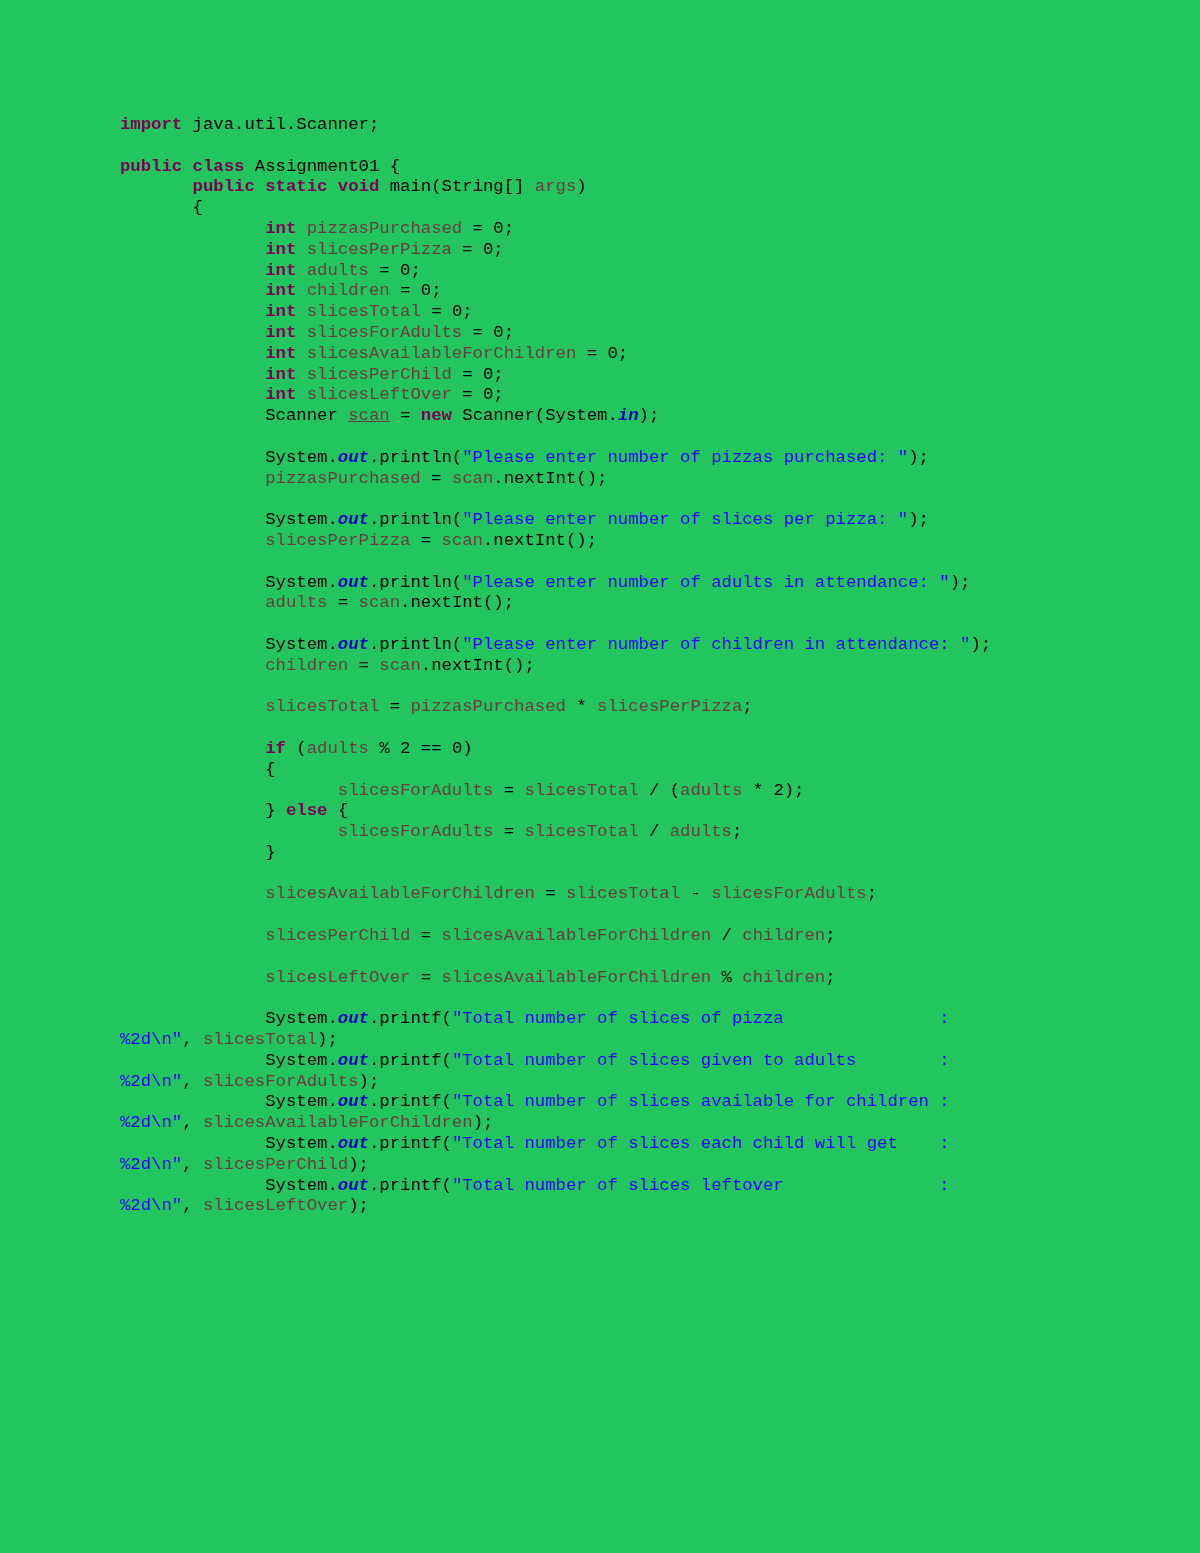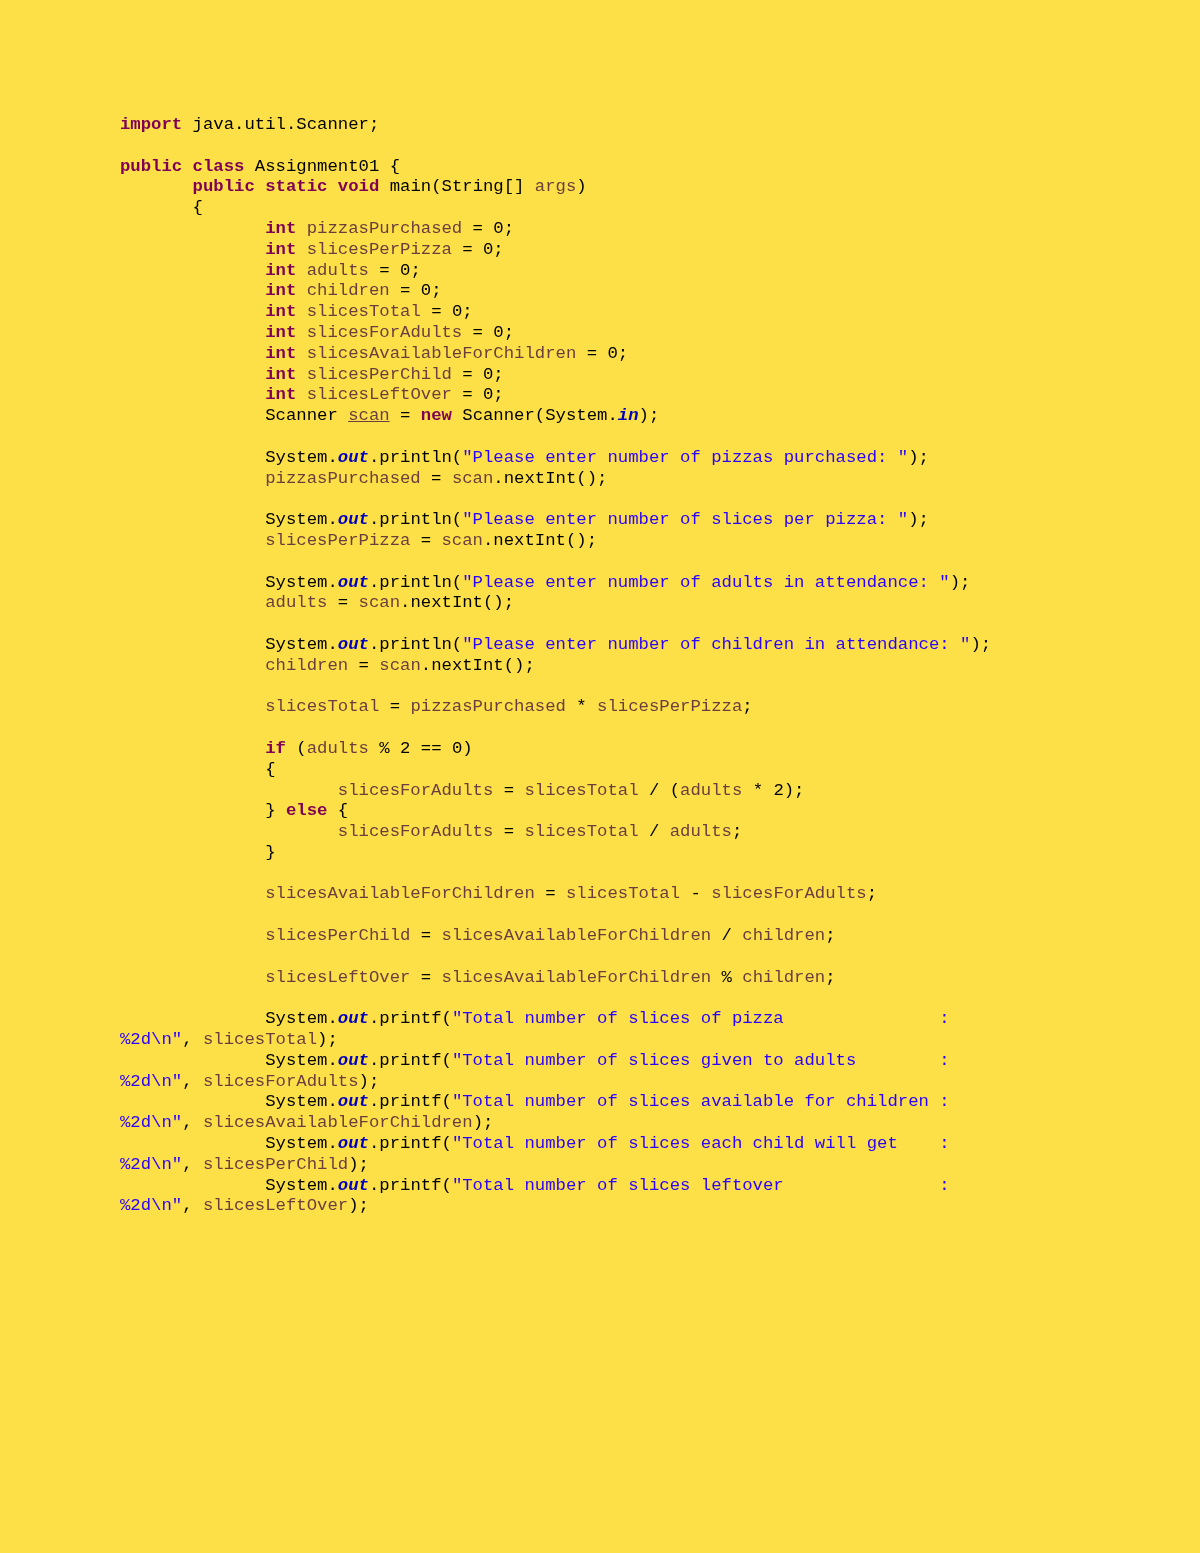--- a/index.html
+++ b/index.html
@@ -2,21 +2,21 @@
 <html><head>
 <meta charset="utf-8">
 <style>
   body {
     margin: 0;
     padding: 0;
     background: #fff;
     width: 1200px;
   }
   .page {
-    background: #fde047;
+    background: #22c55e;
     width: 1200px;
     height: 1553px;
     box-sizing: border-box;
     padding: 115px 120px 100px 120px;
     font-family: Consolas, "Courier New", monospace;
     font-size: 17.3px;
     line-height: 20.8px;
     white-space: pre;
     color: #000;
   }

